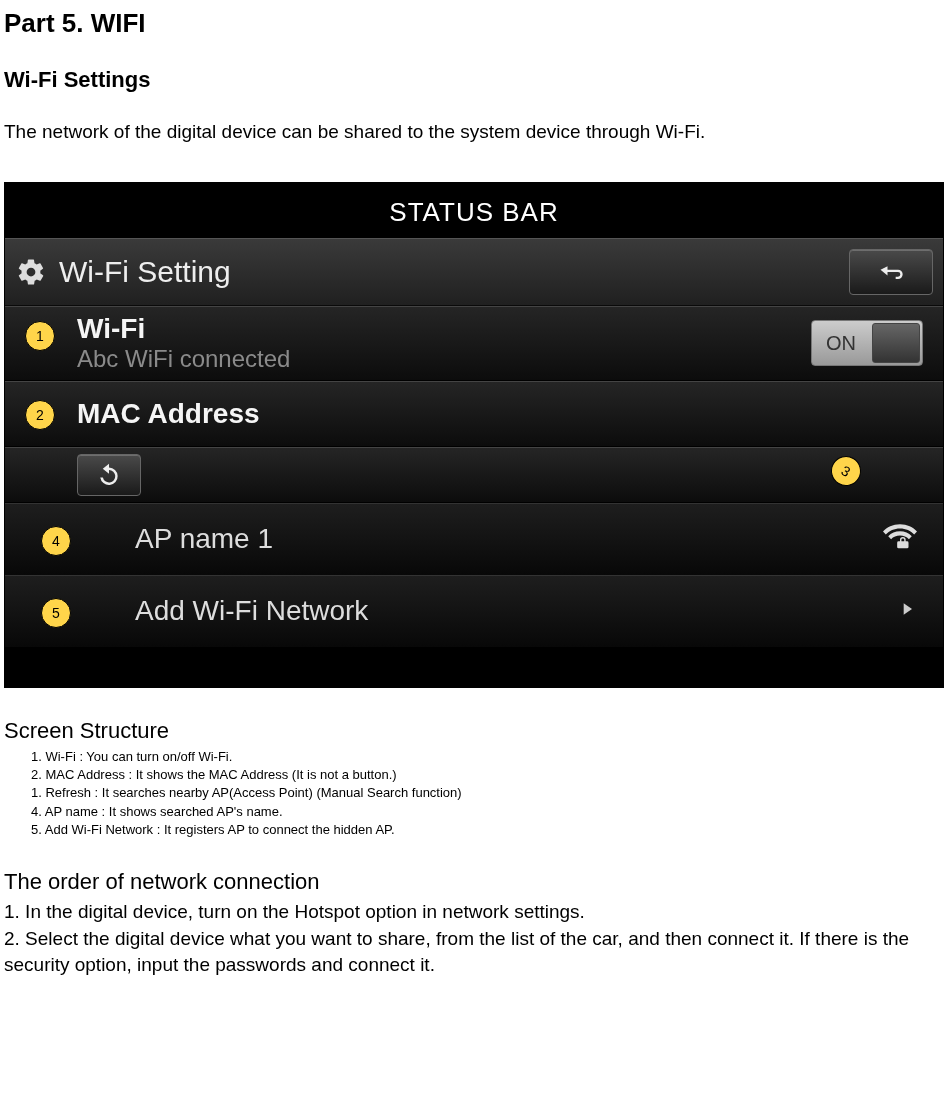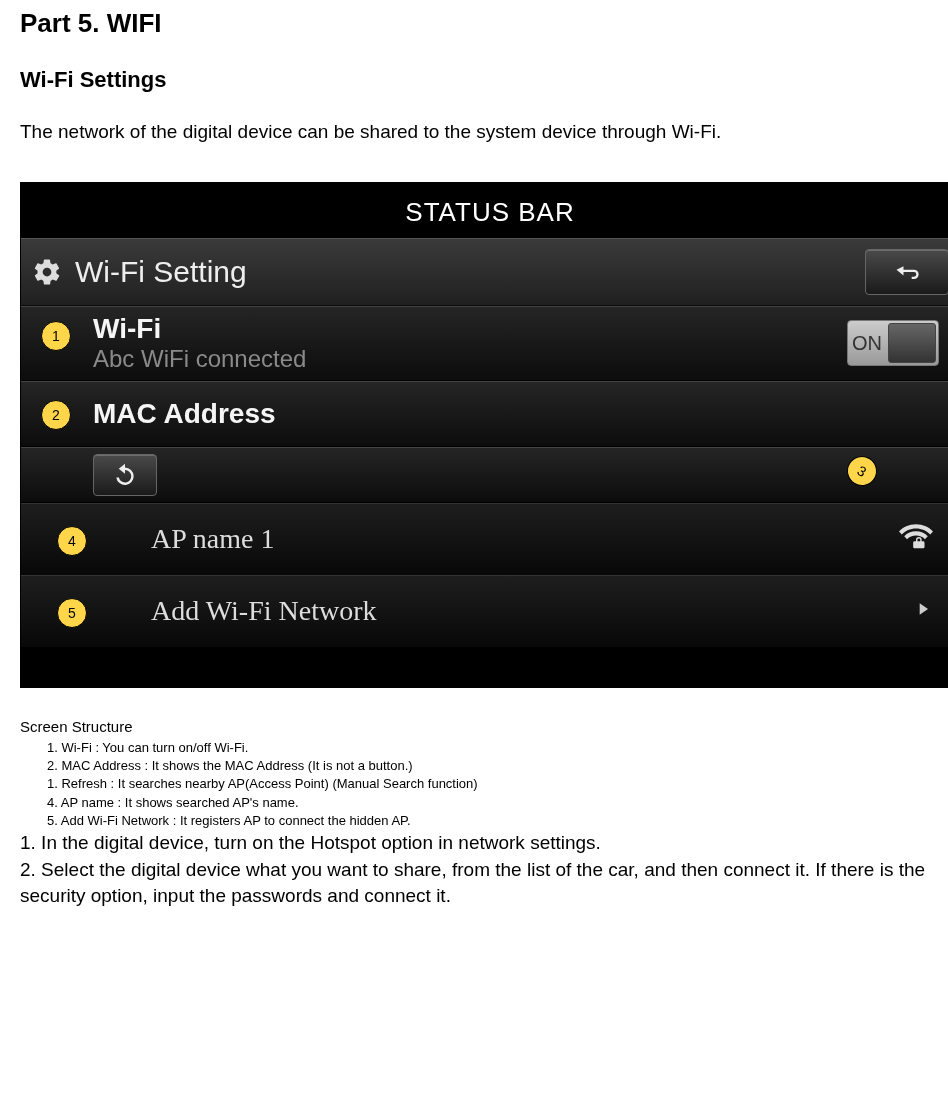--- a/index.html
+++ b/index.html
@@ -2,21 +2,21 @@
 <html><head>
 <meta charset="utf-8">
 <style>
   * { box-sizing: border-box; margin: 0; padding: 0; }
   body {
     font-family: Verdana, Geneva, sans-serif;
     width: 948px;
     background: #fff;
     color: #000;
   }
-  .doc { padding: 0 20px; }
+  .doc { padding: 0 4px; }
   h1 { font-size: 26px; font-weight: bold; margin: 8px 0 28px 0; }
   h2 { font-size: 22px; font-weight: bold; margin: 0 0 28px 0; }
   .intro { font-size: 19px; margin-bottom: 39px; }
 
   .screenshot {
     width: 940px;
     background: #000;
     color: #fff;
     font-family: Arial, Helvetica, sans-serif;
     position: relative;
@@ -59,21 +59,21 @@
     padding: 6px 20px 6px 72px;
     position: relative;
     min-height: 66px;
   }
   .row .text-block { flex:1; }
   .row-title { font-size: 28px; color:#f5f5f5; font-weight:700; line-height:1.15; }
   .row-sub { font-size: 24px; color:#8a8a8a; font-weight:300; line-height:1.2; }
   .row-single { min-height: 56px; }
 
   .toggle {
-    width: 92px; height: 46px;
+    width: 112px; height: 46px;
     background: linear-gradient(#ccc,#999);
     border-radius: 4px;
     display:flex; align-items:center;
     border:1px solid #777;
     justify-content:center;
   }
   .toggle .on-label { flex:1; text-align:center; font-size:20px; color:#333; font-weight:500; }
   .toggle .knob { width:48px; height:40px; background: linear-gradient(#666,#333); border-radius:3px; margin:2px; border:1px solid #444; }
 
   .refresh-btn {
@@ -85,39 +85,39 @@
   }
 
   .list-row {
     display:flex; align-items:center;
     background: linear-gradient(#1e1e1e,#080808);
     border-top:1px solid #333;
     padding: 0 26px 0 130px;
     height: 72px;
     position: relative;
   }
-  .list-label { flex:1; font-size: 28px; color:#ddd; font-weight:300;font-family:Liberation Serif, serif; }
+  .list-label { flex:1; font-size: 28px; color:#ddd; font-weight:300; }
 
   .bottom-gap { height: 40px; background:#000; }
 
   .callout {
     position:absolute;
     width:30px; height:30px;
     background:#ffd54a;
     border:1px solid #000;
     border-radius:50%;
     color:#000;
     font-size:14px;
     font-weight:400;
     display:flex; align-items:center; justify-content:center;
     z-index:10;
   }
   .callout.c3 { transform: rotate(30deg); }
 
-  .subhead { font-size:15px; margin-top: 30px; margin-bottom:4px; }
+  .subhead { font-size:22px; margin-top: 30px; margin-bottom:4px; }
   .list-text p { font-size:13px; line-height:1.4;margin-left:27px; }
   .list-text2 p { font-size:19px; line-height:1.4; }
 </style>
 </head>
 <body>
 
 <div class="doc">
   <h1>Part 5. WIFI</h1>
   <h2>Wi-Fi Settings</h2>
   <p class="intro">The network of the digital device can be shared to the system device through Wi-Fi.</p>
@@ -192,17 +192,18 @@
 
   <div class="subhead">Screen Structure</div>
   <div class="list-text">
     <p>1. Wi-Fi : You can turn on/off Wi-Fi.</p>
     <p>2. MAC Address : It shows the MAC Address (It is not a button.)</p>
     <p>1. Refresh : It searches nearby AP(Access Point) (Manual Search function)</p>
     <p>4. AP name : It shows searched AP's name.</p>
     <p>5. Add Wi-Fi Network : It registers AP to connect the hidden AP.</p>
   </div>
 
+  <div class="subhead">The order of network connection</div>
   <div class="list-text2">
     <p>1. In the digital device, turn on the Hotspot option in network settings.</p>
     <p>2. Select the digital device what you want to share, from the list of the car, and then connect it. If there is the security option, input the passwords and connect it.</p>
   </div>
 </div>
 
 </body></html>

